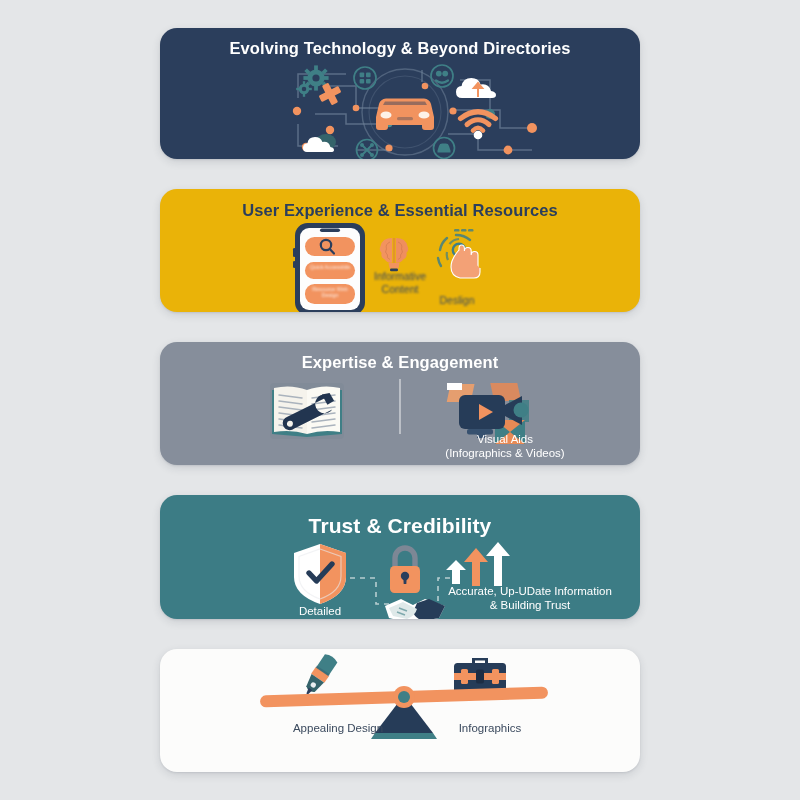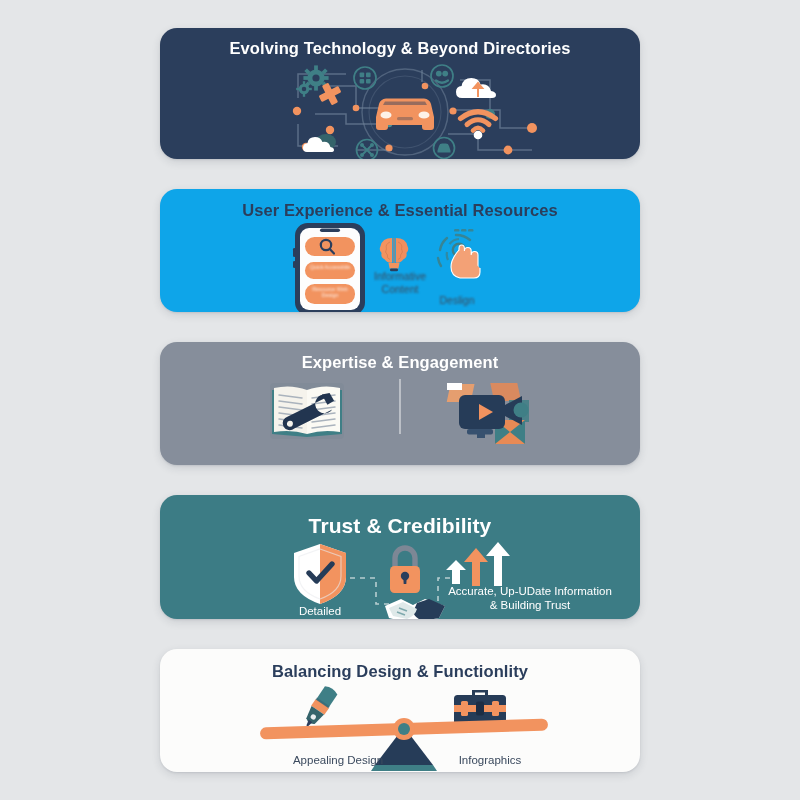--- a/index.html
+++ b/index.html
@@ -36,21 +36,21 @@
     position:relative;
     width:100%;
   }
 
   
   .c1{height:140px;background:#2b3e5c;}
   .c1 .card-title{color:#ffffff;font-size:16.5px;padding-top:11px;}
   .c1 .card-body{height:104px;}
 
   
-  .c2{height:132px;background:#0ea5e9;}
+  .c2{height:132px;background:#eab308;}
   .c2 .card-title{color:#2b3e5c;font-size:16.5px;padding-top:12px;}
   .c2 .card-body{height:98px;}
 
   
   .c3{height:132px;background:#868e9b;}
   .c3 .card-title{color:#ffffff;font-size:16.5px;padding-top:11px;}
   .c3 .card-body{height:99px;}
 
   
   .c4{height:132px;background:#3c7c85;}
@@ -299,20 +299,22 @@
           <path d="M40 10 L25 22 L40 34 Z" fill="#3f7f86"></path>
           <rect x="-26" y="-15" width="46" height="34" rx="6" fill="#263c58"></rect>
           <path d="M20 -5 L37 -14 L37 15 L20 6 Z" fill="#263c58"></path>
           <circle cx="36" cy="0" r="7.5" fill="#3f7f86"></circle>
           <path d="M-6 -6 L8 2 L-6 10 Z" fill="#f2935f"></path>
           <rect x="-18" y="19" width="26" height="5.5" rx="2" fill="#37516f"></rect>
           <rect x="-8" y="24" width="8" height="4" fill="#37516f"></rect>
         </g>
         <line x1="240" y1="7" x2="240" y2="62" stroke="#ffffff" stroke-width="1.6" opacity=".55"></line>
       </svg>
+      <div class="lbl lbl-white" style="left:255px;top:60px;width:180px;font-size:11.5px;">Visual Aids
+(Infographics &amp; Videos)</div>
     </div>
   </div>
 
   <div class="card c4">
     <div class="card-title">Trust &amp; Credibility</div>
     <div class="card-body">
       <svg class="abs" style="left:0;top:0;" width="480" height="99" viewBox="0 0 480 99">
 
         <g transform="translate(160,35)">
           <path d="M0 -29 L26 -20 L26 4 Q26 22 0 31 Q-26 22 -26 4 L-26 -20 Z" fill="#ffffff"></path>
@@ -350,21 +352,20 @@
         </g>
       </svg>
       <div class="lbl lbl-white" style="left:110px;top:66px;width:100px;font-size:11.5px;">Detailed
 Design</div>
       <div class="lbl lbl-white" style="left:265px;top:46px;width:210px;font-size:11.5px;text-align:center;">Accurate, Up-UDate Information
 &amp; Building Trust</div>
     </div>
   </div>
 
   <div class="card c5">
-    <div class="card-title">Balancing Design &amp; Functionlity</div>
     <div class="card-body">
       <svg class="abs" style="left:0;top:0;" width="480" height="97" viewBox="0 0 480 97">
 
         <g transform="translate(160,26) rotate(34)">
           <path d="M-7.5 -20 Q0 -24 7.5 -20 L7.5 -2 L-7.5 -2 Z" fill="#3f7f86"></path>
           <rect x="-8" y="-4" width="16" height="8" fill="#f2935f"></rect>
           <rect x="-8" y="-6" width="16" height="2.4" fill="#2b3e5c" opacity=".25"></rect>
           <path d="M-7.5 4 L7.5 4 L5 17 Q0 21 -5 17 Z" fill="#35646b"></path>
           <path d="M-2.2 17 L2.2 17 L0.9 23 L-0.9 23 Z" fill="#2b3e5c"></path>
           <circle cx="0" cy="12" r="2.6" fill="#e9eef0"></circle>

